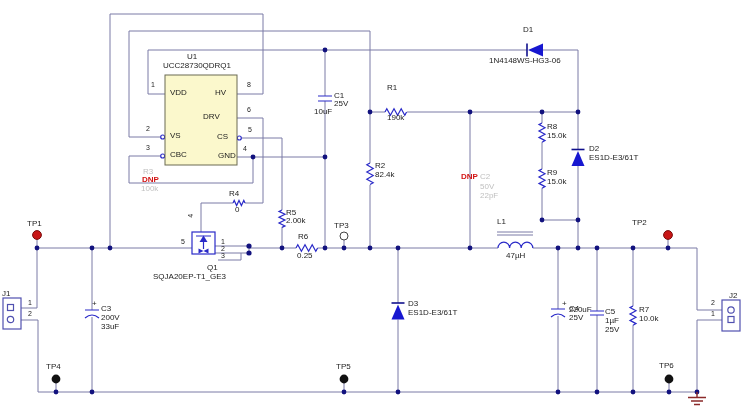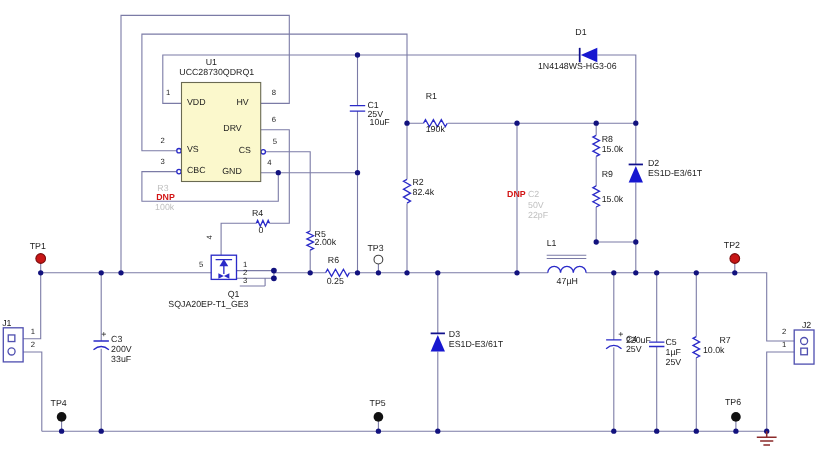--- a/index.html
+++ b/index.html
@@ -141,21 +141,21 @@
 </svg>
 
   <div class="lbl" style="left:187px;top:53px">U1</div>
   <div class="lbl" style="left:163px;top:62px">UCC28730QDRQ1</div>
   <div class="lbl" style="left:170px;top:89px">VDD</div>
   <div class="lbl" style="left:215px;top:89px">HV</div>
   <div class="lbl" style="left:203px;top:113px">DRV</div>
   <div class="lbl" style="left:170px;top:132px">VS</div>
   <div class="lbl" style="left:217px;top:133px">CS</div>
   <div class="lbl" style="left:170px;top:151px">CBC</div>
-  <div class="lbl" style="left:202px;top:152px">GND</div>
+  <div class="lbl" style="left:218px;top:152px">GND</div>
   <div class="lbl pin" style="left:151px;top:81px">1</div>
   <div class="lbl pin" style="left:247px;top:81px">8</div>
   <div class="lbl pin" style="left:247px;top:106px">6</div>
   <div class="lbl pin" style="left:146px;top:125px">2</div>
   <div class="lbl pin" style="left:248px;top:126px">5</div>
   <div class="lbl pin" style="left:146px;top:144px">3</div>
   <div class="lbl pin" style="left:243px;top:145px">4</div>
 
   <div class="lbl gray" style="left:143px;top:168px">R3</div>
   <div class="lbl red" style="left:142px;top:176px">DNP</div>
@@ -163,37 +163,37 @@
 
   <div class="lbl" style="left:229px;top:190px">R4</div>
   <div class="lbl" style="left:235px;top:206px">0</div>
   <div class="lbl" style="left:286px;top:209px">R5</div>
   <div class="lbl" style="left:286px;top:217px">2.00k</div>
   <div class="lbl" style="left:298px;top:233px">R6</div>
   <div class="lbl" style="left:297px;top:252px">0.25</div>
 
   <div class="lbl" style="left:334px;top:92px">C1</div>
   <div class="lbl" style="left:334px;top:100px">25V</div>
-  <div class="lbl" style="left:336px;top:108px">10uF</div>
+  <div class="lbl" style="left:314px;top:108px">10uF</div>
   <div class="lbl" style="left:387px;top:84px">R1</div>
   <div class="lbl" style="left:387px;top:114px">190k</div>
   <div class="lbl" style="left:375px;top:162px">R2</div>
   <div class="lbl" style="left:375px;top:171px">82.4k</div>
 
   <div class="lbl" style="left:523px;top:26px">D1</div>
   <div class="lbl" style="left:489px;top:57px">1N4148WS-HG3-06</div>
 
   <div class="lbl red" style="left:461px;top:173px">DNP</div>
   <div class="lbl gray" style="left:480px;top:173px">C2</div>
   <div class="lbl gray" style="left:480px;top:183px">50V</div>
   <div class="lbl gray" style="left:480px;top:192px">22pF</div>
 
   <div class="lbl" style="left:547px;top:123px">R8</div>
   <div class="lbl" style="left:547px;top:132px">15.0k</div>
-  <div class="lbl" style="left:547px;top:155px">R9</div>
+  <div class="lbl" style="left:547px;top:169px">R9</div>
   <div class="lbl" style="left:547px;top:178px">15.0k</div>
   <div class="lbl" style="left:589px;top:145px">D2</div>
   <div class="lbl" style="left:589px;top:154px">ES1D-E3/61T</div>
 
   <div class="lbl" style="left:497px;top:218px">L1</div>
   <div class="lbl" style="left:506px;top:252px">47µH</div>
 
   <div class="lbl" style="left:207px;top:264px">Q1</div>
   <div class="lbl" style="left:153px;top:273px">SQJA20EP-T1_GE3</div>
   <div class="lbl pin rot" style="left:189px;top:212px">4</div>
@@ -213,27 +213,27 @@
   <div class="lbl" style="left:408px;top:300px">D3</div>
   <div class="lbl" style="left:408px;top:309px">ES1D-E3/61T</div>
 
   <div class="lbl" style="left:562px;top:300px">+</div>
   <div class="lbl" style="left:569px;top:305px">C4</div>
   <div class="lbl" style="left:569px;top:314px">25V</div>
   <div class="lbl" style="left:569px;top:306px">220uF</div>
   <div class="lbl" style="left:605px;top:308px">C5</div>
   <div class="lbl" style="left:605px;top:317px">1µF</div>
   <div class="lbl" style="left:605px;top:326px">25V</div>
-  <div class="lbl" style="left:654px;top:306px">R7</div>
+  <div class="lbl" style="left:639px;top:306px">R7</div>
   <div class="lbl" style="left:639px;top:315px">10.0k</div>
 
   <div class="lbl" style="left:729px;top:292px">J2</div>
   <div class="lbl pin" style="left:711px;top:299px">2</div>
   <div class="lbl pin" style="left:711px;top:310px">1</div>
 
   <div class="lbl" style="left:27px;top:220px">TP1</div>
-  <div class="lbl" style="left:658px;top:219px">TP2</div>
+  <div class="lbl" style="left:632px;top:219px">TP2</div>
   <div class="lbl" style="left:334px;top:222px">TP3</div>
   <div class="lbl" style="left:46px;top:363px">TP4</div>
   <div class="lbl" style="left:336px;top:363px">TP5</div>
   <div class="lbl" style="left:659px;top:362px">TP6</div>
 
 </div>
 
 </body></html>

